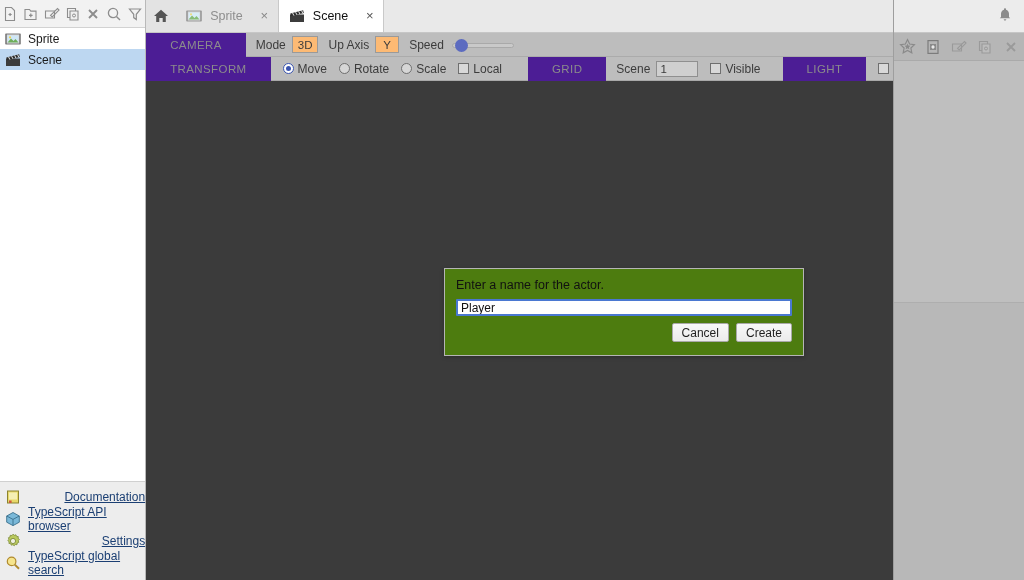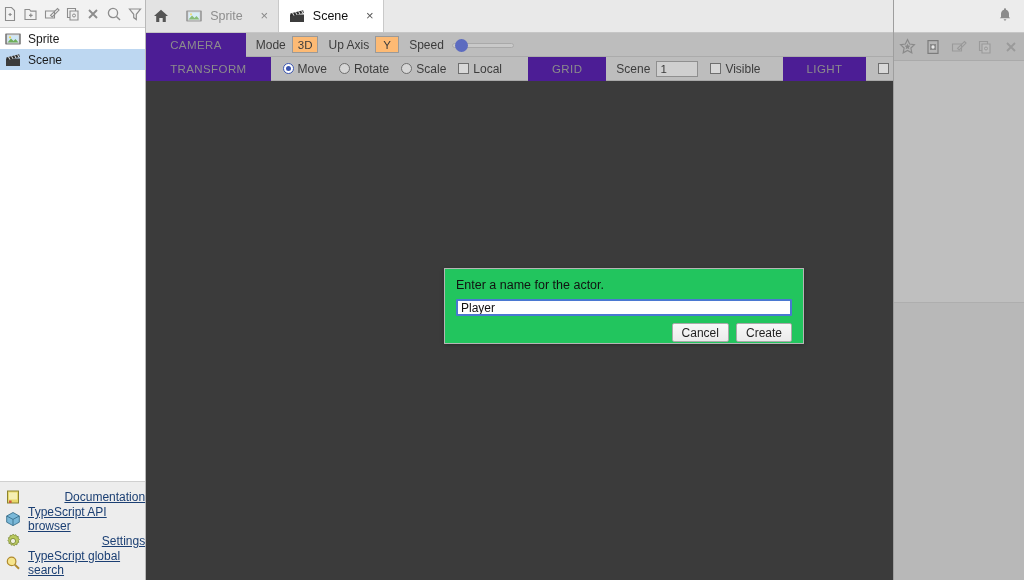--- a/index.html
+++ b/index.html
@@ -174,22 +174,22 @@
     flex: 1; height: 28px; display: flex;
     align-items: center; justify-content: center; cursor: pointer;
   }
   .rp-body-a { flex: 0 0 242px; background: #bfbfbf; border-bottom: 1px solid #aeaeae; }
   .rp-body-b { flex: 1; background: #b8b8b8; }
 
   
   .modal {
     position: absolute;
     left: 444px; top: 268px;
-    width: 360px; height: 76px;
-    background: #22c55e;
+    width: 360px; height: 88px;
+    background: #4d7c0f;
     border: 1px solid #b5b5b5;
     box-shadow: 0 1px 4px rgba(0,0,0,.28);
     padding: 9px 11px 0 11px;
     z-index: 50;
   }
   .modal-msg { font-size: 12.5px; color: #111; margin-bottom: 7px; }
   .modal-input {
     width: 100%; height: 17px;
     border: 2px solid #4a78d1; border-radius: 1px;
     background: #fff; font-size: 12px; color: #111;

